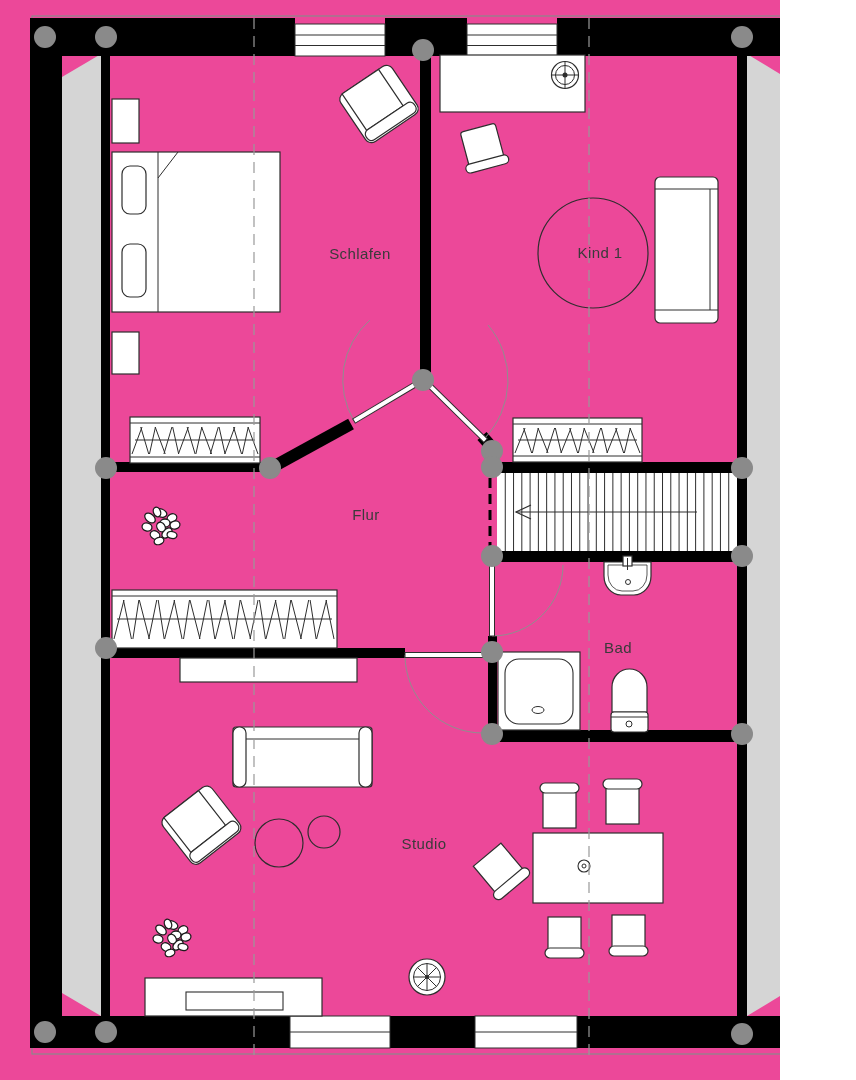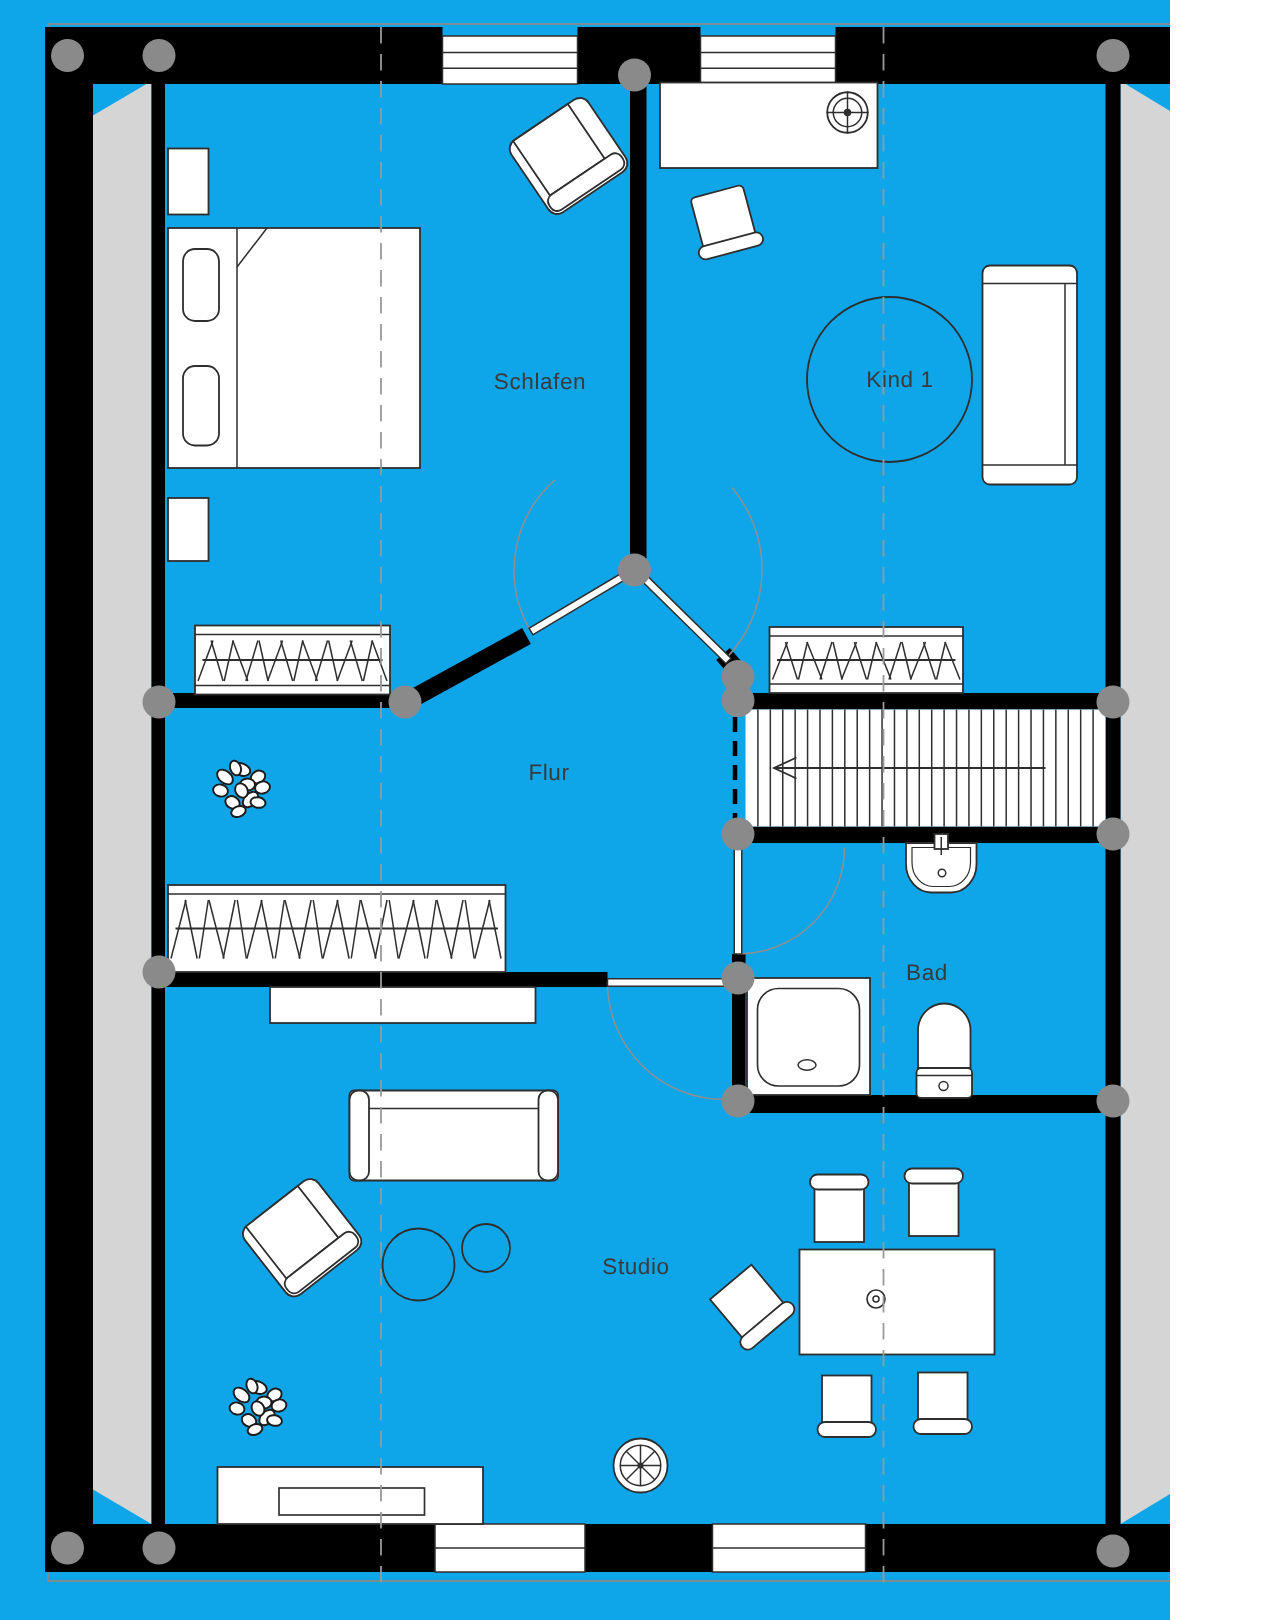--- a/index.html
+++ b/index.html
@@ -1,16 +1,16 @@
 <!DOCTYPE html>
 <html><head>
 <meta charset="utf-8">
 <style>
   html,body{margin:0;padding:0;background:#ffffff;}
-  .page{width:780px;height:1080px;position:relative;background:#0ea5e9;overflow:hidden;}
+  .page{width:780px;height:1080px;position:relative;background:#ec4899;overflow:hidden;}
   svg{display:block}
   text.room-label{font-family:"Liberation Sans",sans-serif;font-size:15px;fill:#3a3a3a;letter-spacing:.4px;}
   .thin{stroke:#2e2e2e;stroke-width:1;fill:none;}
   .furn{stroke:#2e2e2e;stroke-width:1.2;fill:#ffffff;}
 </style>
 </head>
 <body>
 
 <div class="page">
 <svg width="856" height="1080" viewBox="0 0 856 1080">

